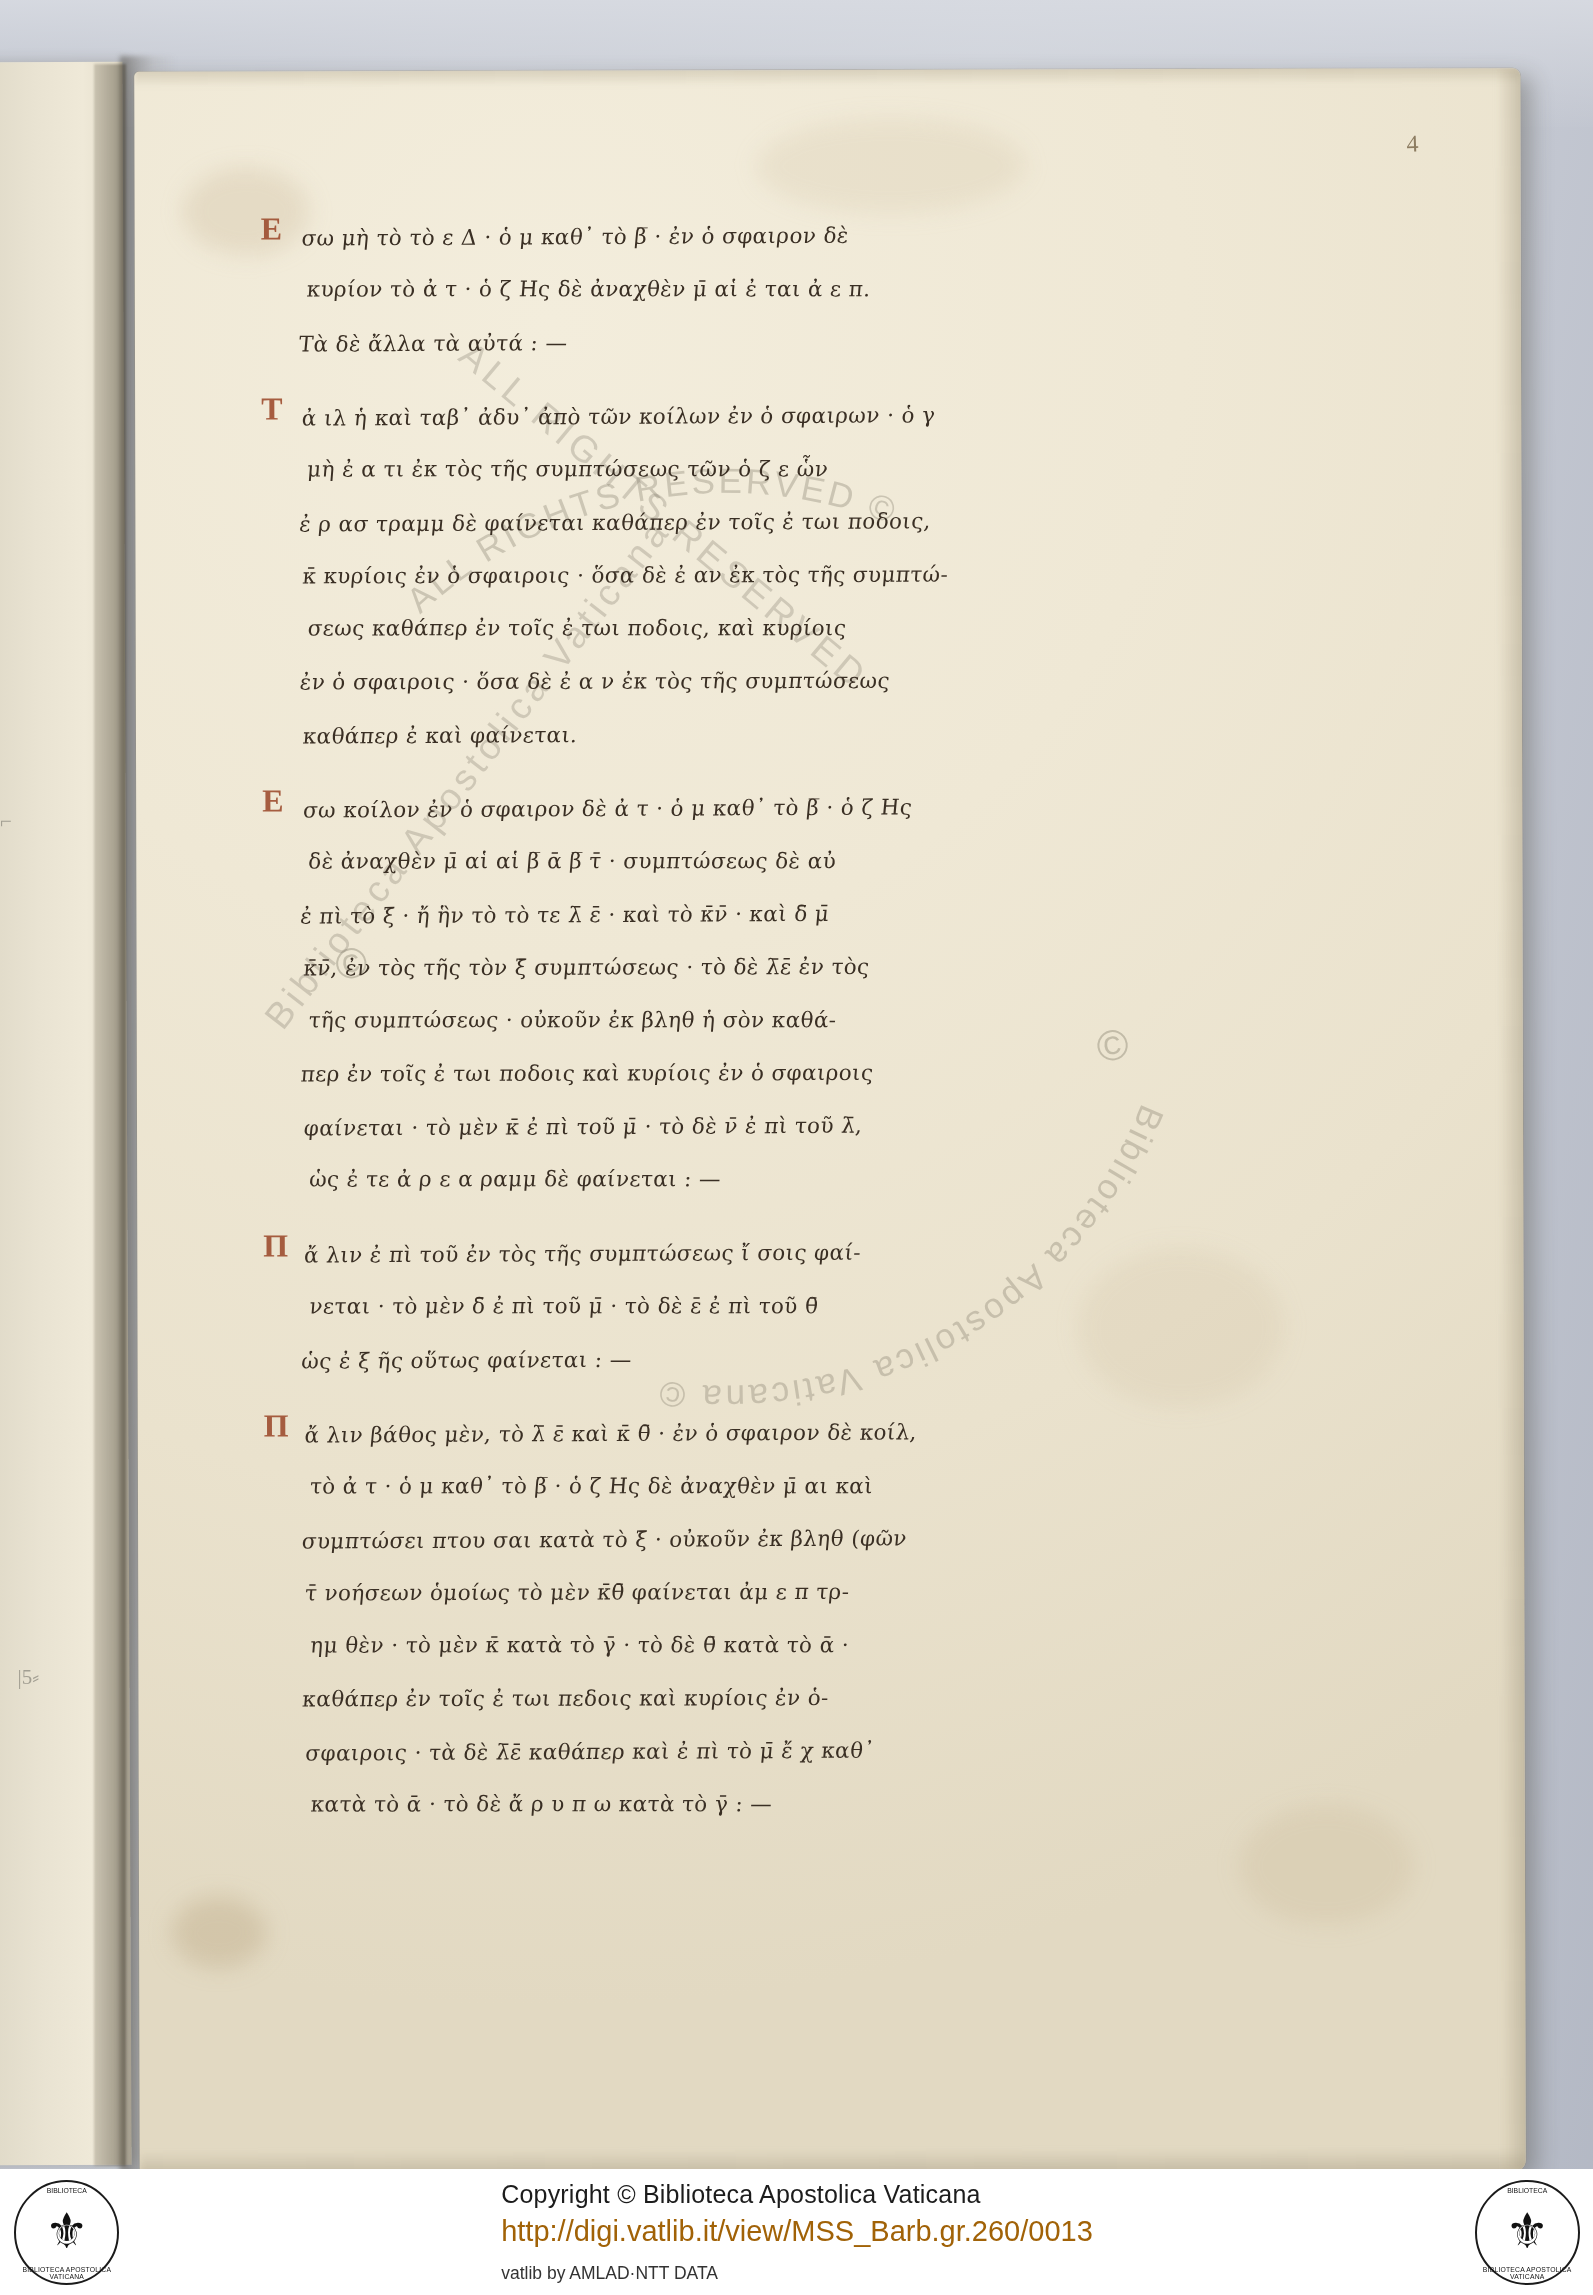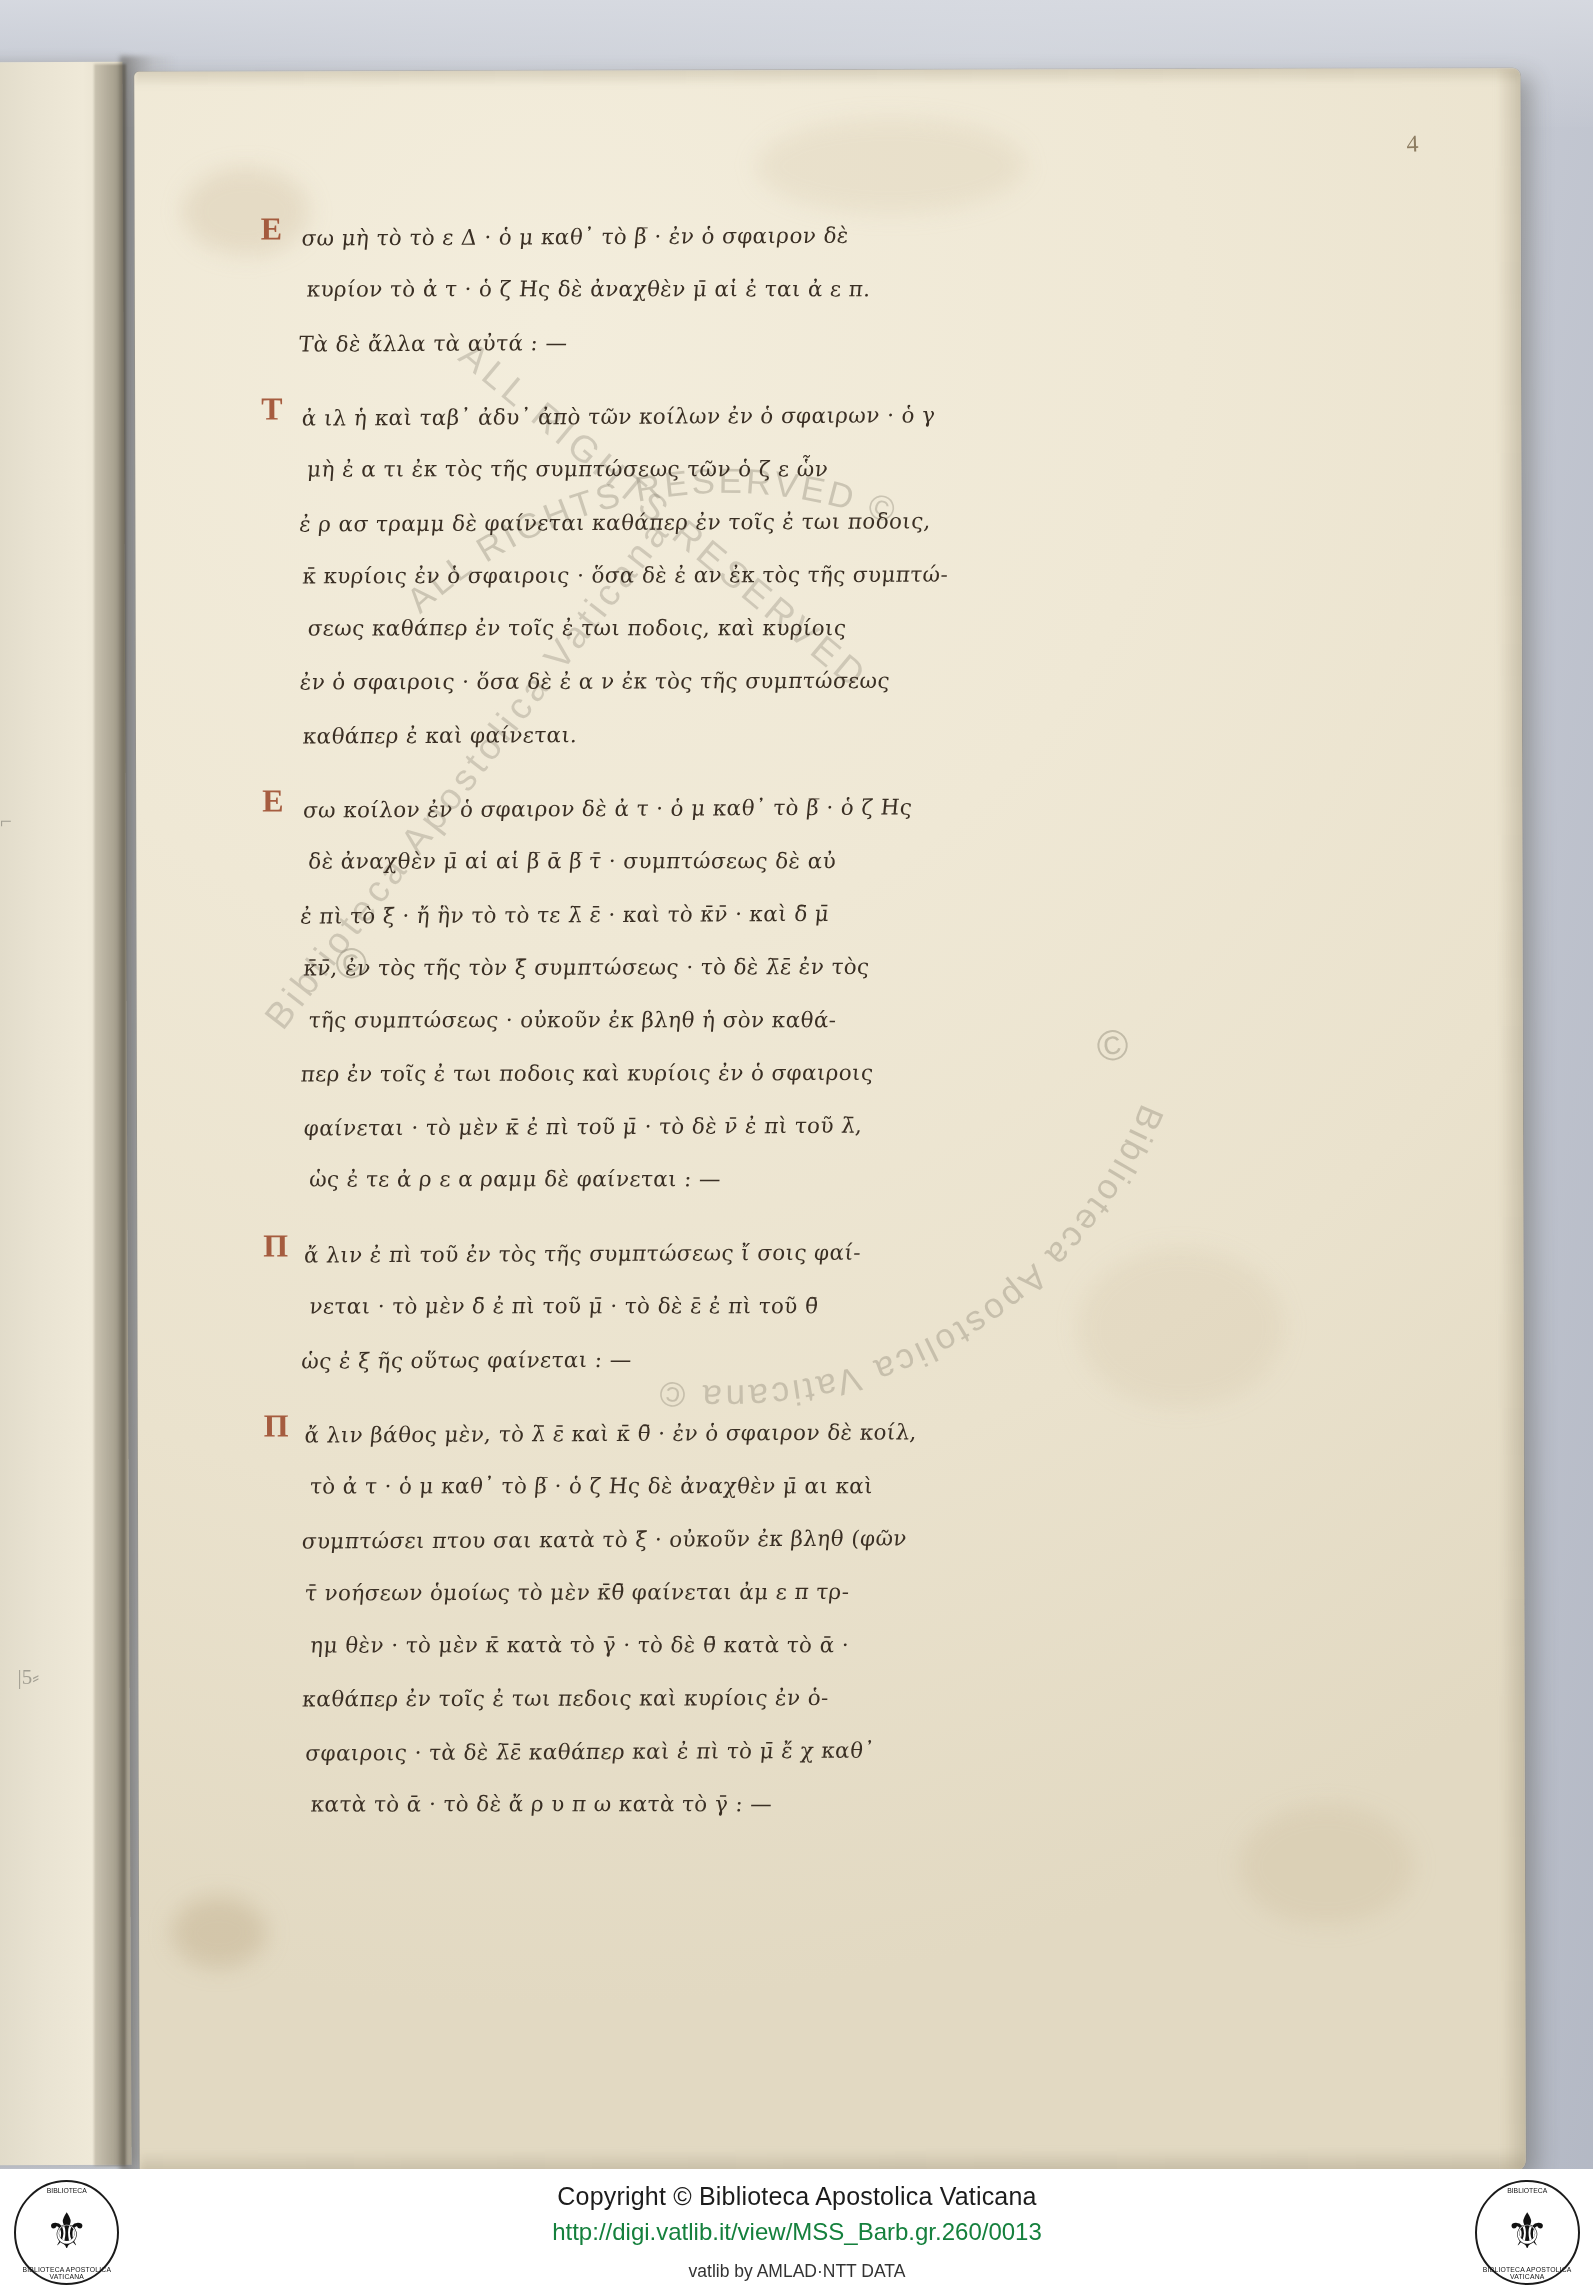--- a/index.html
+++ b/index.html
@@ -202,31 +202,30 @@
   .footer {
     position: absolute;
     left: 0; bottom: 0;
     width: 1594px; height: 126px;
     background: #ffffff;
     display: flex;
     align-items: center;
     justify-content: center;
   }
   .footer-center {
-    text-align: center;
     color: #1c1c1c;
   }
   .footer-line1 {
     font-size: 25px;
     letter-spacing: 0.2px;
     margin-bottom: 6.4px;
   }
   .footer-line2 {
-    font-size: 24px;
-    color: #15803d;
+    font-size: 29px;
+    color: #a16207;
     margin-bottom: 15px;
   }
   .footer-line3 {
     font-size: 17.5px;
     color: #333;
   }
   .seal {
     position: absolute;
     width: 105px; height: 105px;
     bottom: 9.6px;

